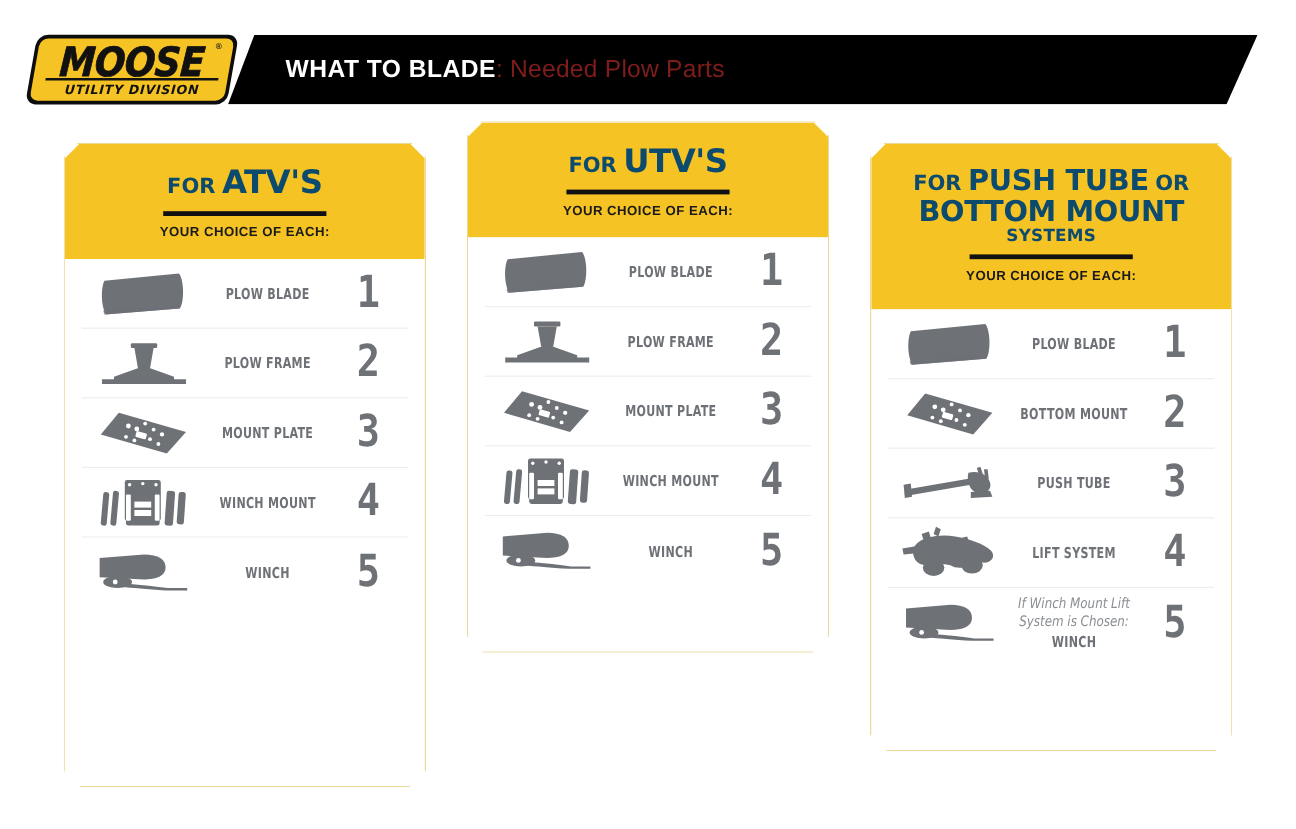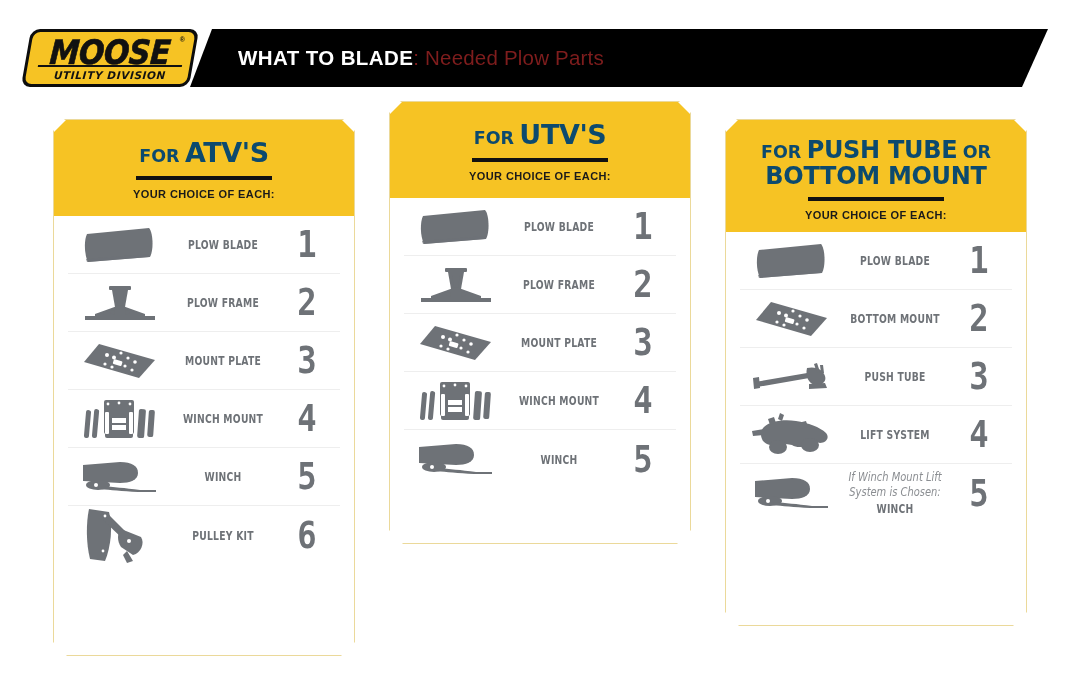--- a/index.html
+++ b/index.html
@@ -123,21 +123,21 @@
 
   .card-head {
     background: #F6C324;
     clip-path: polygon(
       12px 0, calc(100% - 12px) 0, 100% 12px,
       100% 100%, 0 100%, 0 12px);
     text-align: center;
     padding-top: 18px;
   }
   .card-1 .card-head, .card-2 .card-head { height: 96px; }
-  .card-3 .card-head { height: 112px; }
+  .card-3 .card-head { height: 138px; }
 
   .head-title {
     color: #0c4a6e;
     font-family: "DejaVu Sans", sans-serif;
     font-weight: bold;
     line-height: 1.08;
     letter-spacing: -0.2px;
   }
   .head-title .pre {
     font-size: 17.5px;
@@ -336,37 +336,20 @@
             <path class="ico" d="M3 8 L40 5 C52 5 58 9 58 16 C58 23 50 26 40 26 L3 24 Z"></path>
             <ellipse class="ico" cx="18" cy="28" rx="12" ry="5"></ellipse>
             <path class="ico" d="M22 29 C34 30 44 31 60 33 L76 33 L76 35 L58 35 C42 34 30 33 21 32 Z"></path>
             <circle cx="16" cy="28" r="2" fill="#fff"></circle>
           </svg>
       </div>
       <div class="row-label">WINCH</div>
       <div class="row-num">5</div>
     </div>
 
-    <div class="row">
-      <div class="row-icon">
-        <svg width="74" height="56" viewBox="0 0 74 56">
-            <path class="ico" d="M6 2 L26 5 C30 18 28 40 22 54 L7 52 C3 36 3 16 6 2 Z"></path>
-            <path class="ico" d="M24 6 L44 26 L40 32 L20 13 Z"></path>
-            <path class="ico" d="M38 22 L58 30 C62 36 58 46 50 48 L38 40 C34 34 34 26 38 22 Z"></path>
-            <path class="ico" d="M44 44 L50 54 L44 56 L40 48 Z"></path>
-            <g fill="#fff">
-              <circle cx="46" cy="34" r="2"></circle>
-              <circle cx="22" cy="9" r="1.4"></circle>
-              <circle cx="20" cy="44" r="1.4"></circle>
-            </g>
-          </svg>
-      </div>
-      <div class="row-label">PULLEY KIT</div>
-      <div class="row-num">6</div>
-    </div>
 
   </div>
 </div>
 
 <div class="card card-2">
   <div class="card-head">
     <div class="head-title">
       <span class="pre">FOR</span>
       <span class="big">UTV'S</span>
     </div>
@@ -466,20 +449,21 @@
 
 <div class="card card-3">
   <div class="card-head">
     <div class="head-title">
       <div>
         <span class="pre">FOR</span>
         <span class="mid">PUSH TUBE</span>
         <span class="pre">OR</span>
       </div>
       <div class="mid">BOTTOM MOUNT</div>
+      <div class="small">SYSTEMS</div>
     </div>
     <div class="head-rule"></div>
     <div class="head-sub">YOUR CHOICE OF EACH:</div>
   </div>
   <div class="rows">
 
     <div class="row">
       <div class="row-icon">
         <svg width="74" height="38" viewBox="0 0 74 38">
             <path class="ico" d="M4 8 L66 2 C70 6 71 24 67 31 L5 36 C1 28 1 14 4 8 Z"></path>

